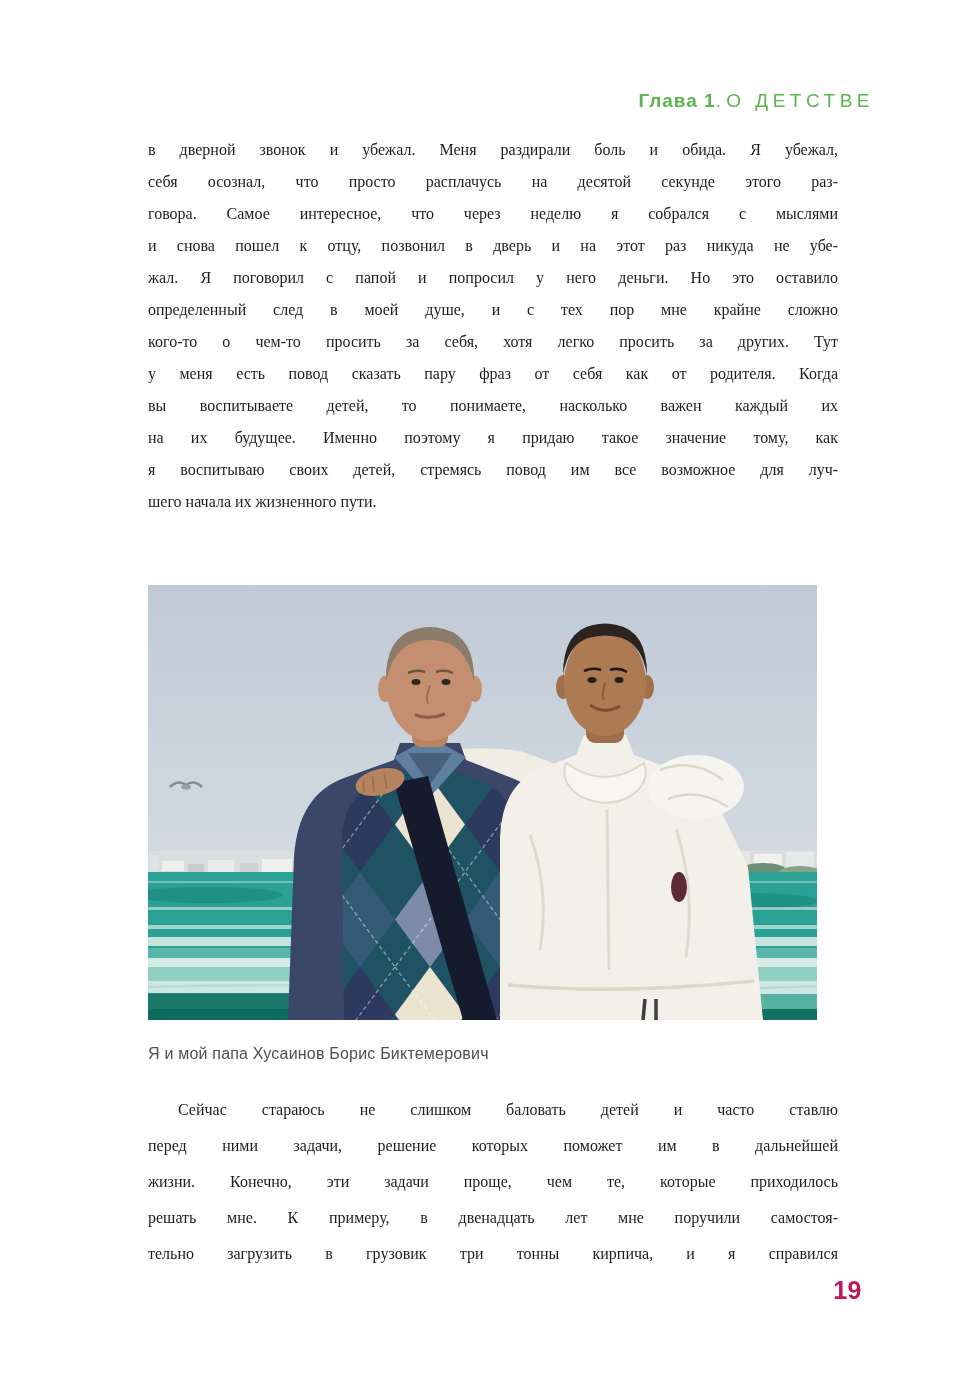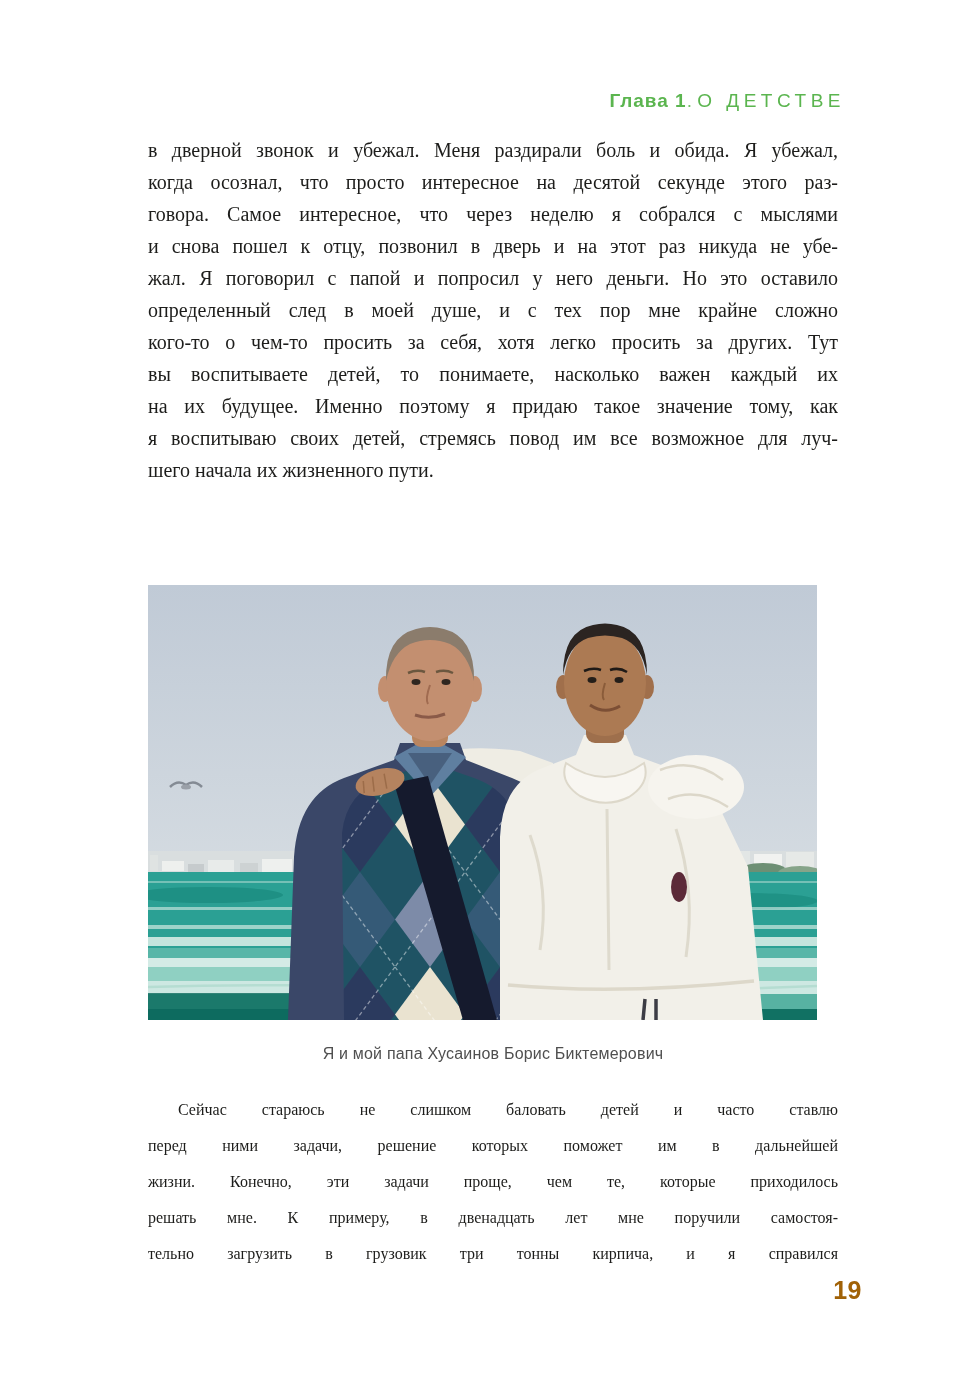--- a/index.html
+++ b/index.html
@@ -1,65 +1,66 @@
 <!DOCTYPE html>
 <html style="--sky: #c6cfda; --sea: #2ba094; --foam: #dff0ea; --sweater_navy: #3a4768; --argyle_cream: #eae3d0; --argyle_slate: #7d8ba8; --argyle_teal: #1f5364; --hoodie_white: #f2f0e9; --accent: #5bb54f;"><head>
 <meta charset="utf-8">
 <style>
   html,body{margin:0;padding:0;background:#ffffff;}
   .page{position:relative;width:963px;height:1388px;background:#ffffff;overflow:hidden;
         font-family:"Liberation Serif","DejaVu Serif",serif;color:#1d1d1b;}
 
   
-  .chapter-header{position:absolute;top:90px;right:118px;
+  .chapter-header{position:absolute;top:90px;right:89px;
         font-family:"Liberation Sans","DejaVu Sans",sans-serif;font-size:19px;
         color:var(--accent,#5bb54f);white-space:nowrap;}
   .chapter-header .lbl{font-weight:700;letter-spacing:1px;}
   .chapter-header .sep{font-weight:400;color:var(--accent,#5bb54f);opacity:.85;}
   .chapter-header .ttl{font-weight:400;letter-spacing:4.5px;}
 
   
   .para{position:absolute;left:148px;width:690px;}
   .para .line{text-align:justify;text-align-last:justify;text-justify:inter-word;}
-  .para1{top:134px;font-size:20px;line-height:32px;}
+  .para1{top:134px;font-size:16px;line-height:32px;}
   .para1 .line.last{text-align-last:left;}
   .para2{top:1092px;font-size:16px;line-height:36px;}
   .para2 .line:first-child{text-indent:30px;}
 
   
   figure.photo{position:absolute;left:148px;top:585px;width:669px;height:435px;margin:0;}
   figure.photo svg{display:block;width:669px;height:435px;}
   .photo-caption{position:absolute;left:148px;top:1043px;width:690px;
         font-family:"Liberation Sans","DejaVu Sans",sans-serif;
-        font-size:16px;line-height:22px;color:#4f4f4f;letter-spacing:.2px;text-align:center;}
+        font-size:16px;line-height:22px;color:#4f4f4f;letter-spacing:.2px;}
 
   .page-number{position:absolute;top:1276px;right:101px;
         font-family:"Liberation Sans","DejaVu Sans",sans-serif;
-        font-size:25px;font-weight:700;color:#a16207;letter-spacing:.5px;}
+        font-size:25px;font-weight:700;color:#be185d;letter-spacing:.5px;}
   .c-sea{fill:var(--sea,#2ba094);}
   .c-navy{fill:var(--sweater_navy,#3a4768);}
   .c-hoodie{fill:var(--hoodie_white,#f2f0e9);}
 </style>
 </head>
 <body>
 
 <div class="page">
 
   <div class="chapter-header">
     <span class="lbl">Глава 1</span><span class="sep">. </span><span class="ttl">О ДЕТСТВЕ</span>
   </div>
 
   <div class="para para1">
       <div class="line">в дверной звонок и убежал. Меня раздирали боль и обида. Я убежал,</div>
-      <div class="line">когда осознал, что просто интересное на десятой секунде этого раз-</div>
+      <div class="line">себя осознал, что просто расплачусь на десятой секунде этого раз-</div>
       <div class="line">говора. Самое интересное, что через неделю я собрался с мыслями</div>
       <div class="line">и снова пошел к отцу, позвонил в дверь и на этот раз никуда не убе-</div>
       <div class="line">жал. Я поговорил с папой и попросил у него деньги. Но это оставило</div>
       <div class="line">определенный след в моей душе, и с тех пор мне крайне сложно</div>
       <div class="line">кого-то о чем-то просить за себя, хотя легко просить за других. Тут</div>
+      <div class="line">у меня есть повод сказать пару фраз от себя как от родителя. Когда</div>
       <div class="line">вы воспитываете детей, то понимаете, насколько важен каждый их</div>
       <div class="line">на их будущее. Именно поэтому я придаю такое значение тому, как</div>
       <div class="line">я воспитываю своих детей, стремясь повод им все возможное для луч-</div>
       <div class="line last">шего начала их жизненного пути.</div>
     </div>
 
   <figure class="photo">
     <svg viewBox="0 0 669 435" preserveAspectRatio="none">
       <defs>
         <linearGradient id="skyGrad" x1="0" y1="0" x2="0" y2="1">

